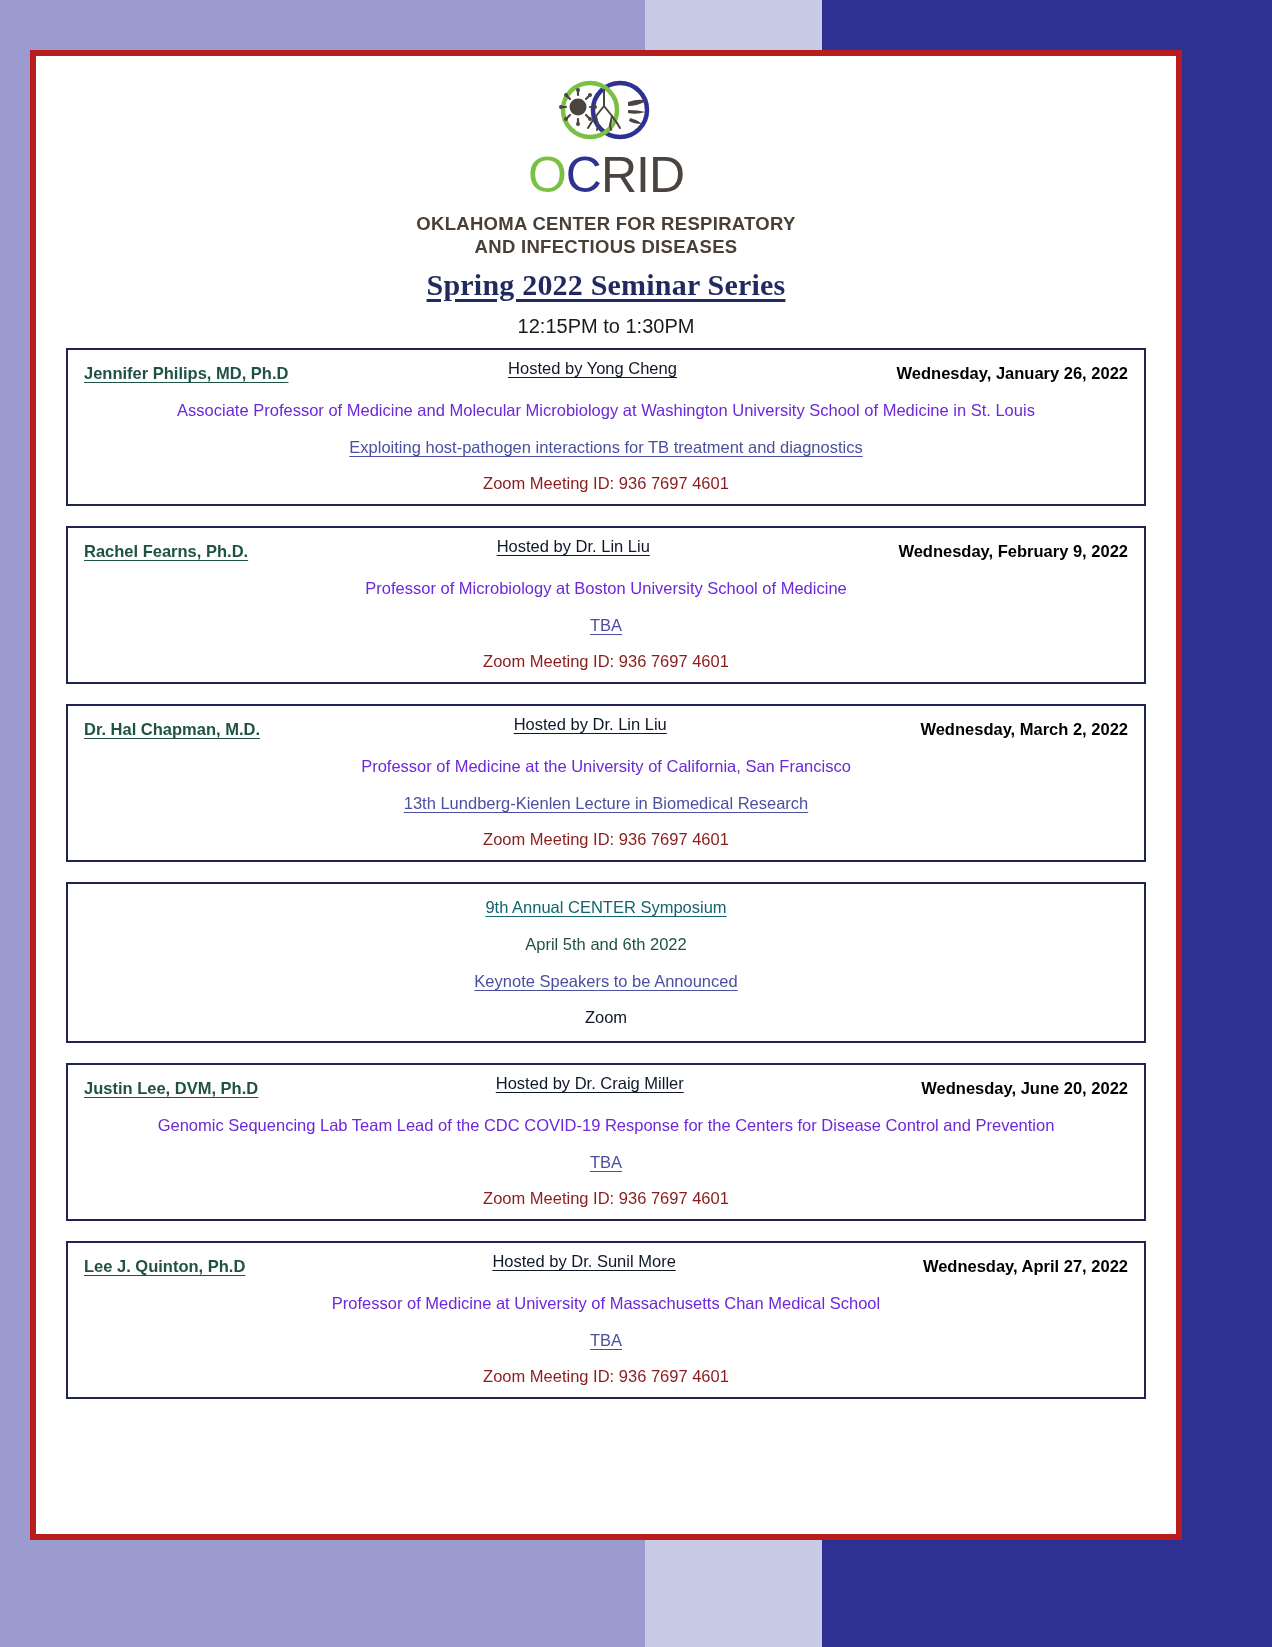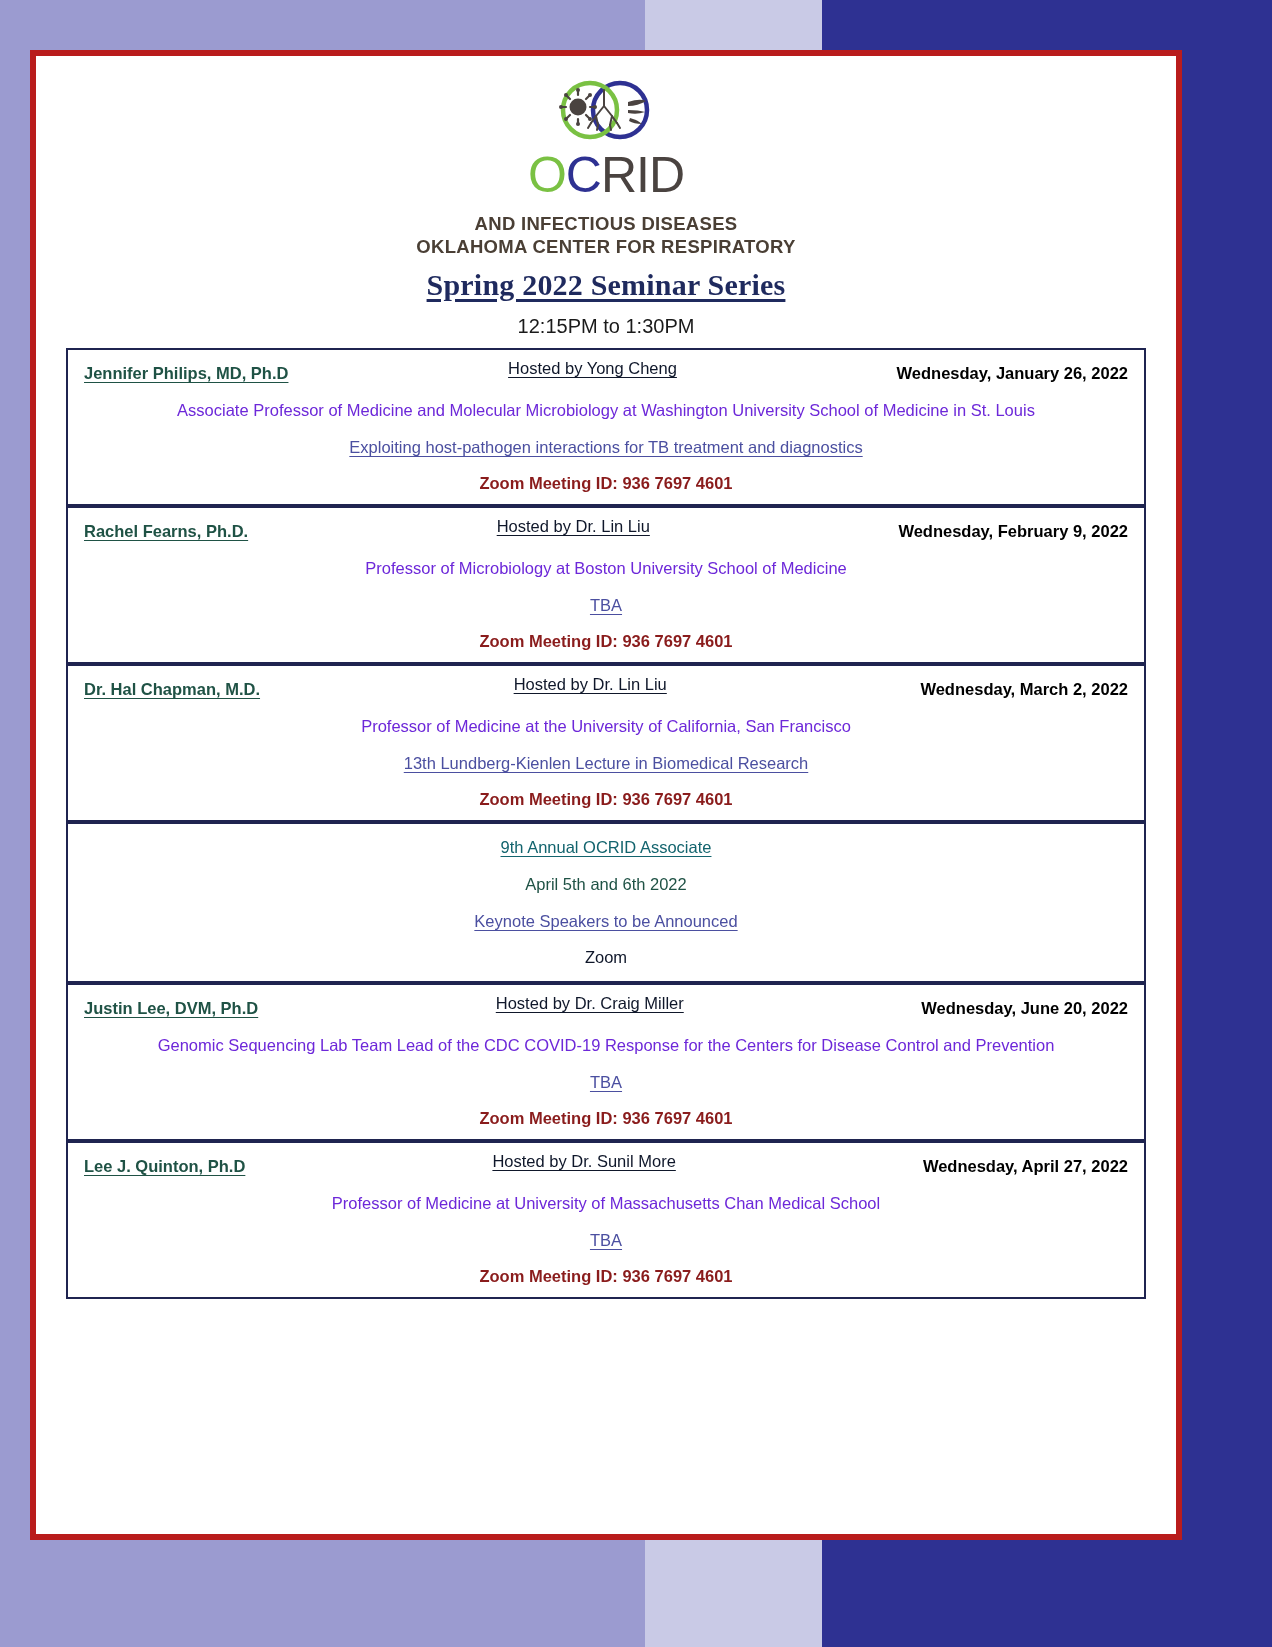--- a/index.html
+++ b/index.html
@@ -110,21 +110,21 @@
     margin-top: 13px;
     margin-bottom: 10px;
   }
 
   
   .cards {
     padding: 0 24px;
   }
   .card {
     border: 2.5px solid #1f2450;
-    margin-bottom: 0;
+    margin-bottom: 20px;
     padding: 9px 12px 11px 12px;
     box-sizing: border-box;
   }
   .card-row-top {
     display: flex;
     align-items: baseline;
     justify-content: space-between;
     padding: 0 4px;
   }
   .speaker {
@@ -167,21 +167,21 @@
   .talk-title {
     font-size: 16.5px;
     color: #4b4fa0;
     text-align: center;
     text-decoration: underline;
     text-underline-offset: 3px;
     margin-top: 18px;
   }
   .zoom-id {
     font-size: 16.5px;
-    font-weight: bold;
+    font-weight: normal;
     color: #8a1c1c;
     text-align: center;
     margin-top: 17px;
   }
 
   
   .card-symposium {
     text-align: center;
     padding-top: 14px;
     padding-bottom: 14px;
@@ -265,22 +265,22 @@
               <path d="M94 42 Q102 44 106 48 Q98 48 93 45 Z"></path>
             </g>
           </svg>
         </div>
         <div class="logo-word">
           <span class="o-green">O</span><span class="c-navy">C</span><span class="rid">RID</span>
         </div>
       </div>
 
       <div class="org-name">
+        <div>OKLAHOMA CENTER FOR RESPIRATORY</div>
         <div>AND INFECTIOUS DISEASES</div>
-        <div>OKLAHOMA CENTER FOR RESPIRATORY</div>
       </div>
 
       <div class="series-title">Spring 2022 Seminar Series</div>
       <div class="time-line">12:15PM to 1:30PM</div>
     </div>
 
     <div class="cards">
 
       <div class="card">
         <div class="card-row-top">
@@ -315,21 +315,21 @@
             <div class="host">Hosted by Dr. Lin Liu</div>
           </div>
           <div class="date">Wednesday, March 2, 2022</div>
         </div>
         <div class="affiliation">Professor of Medicine at the University of California, San Francisco</div>
         <div class="talk-title">13th Lundberg-Kienlen Lecture in Biomedical Research</div>
         <div class="zoom-id">Zoom Meeting ID: 936 7697 4601</div>
       </div>
 
       <div class="card card-symposium">
-        <div class="sym-title">9th Annual OCRID Associate</div>
+        <div class="sym-title">9th Annual CENTER Symposium</div>
         <div class="sym-dates">April 5th and 6th 2022</div>
         <div class="sym-keynote">Keynote Speakers to be Announced</div>
         <div class="sym-zoom">Zoom</div>
       </div>
 
       <div class="card">
         <div class="card-row-top">
           <div class="speaker">Justin Lee, DVM, Ph.D</div>
           <div class="host-slot">
             <div class="host">Hosted by Dr. Craig Miller</div>

